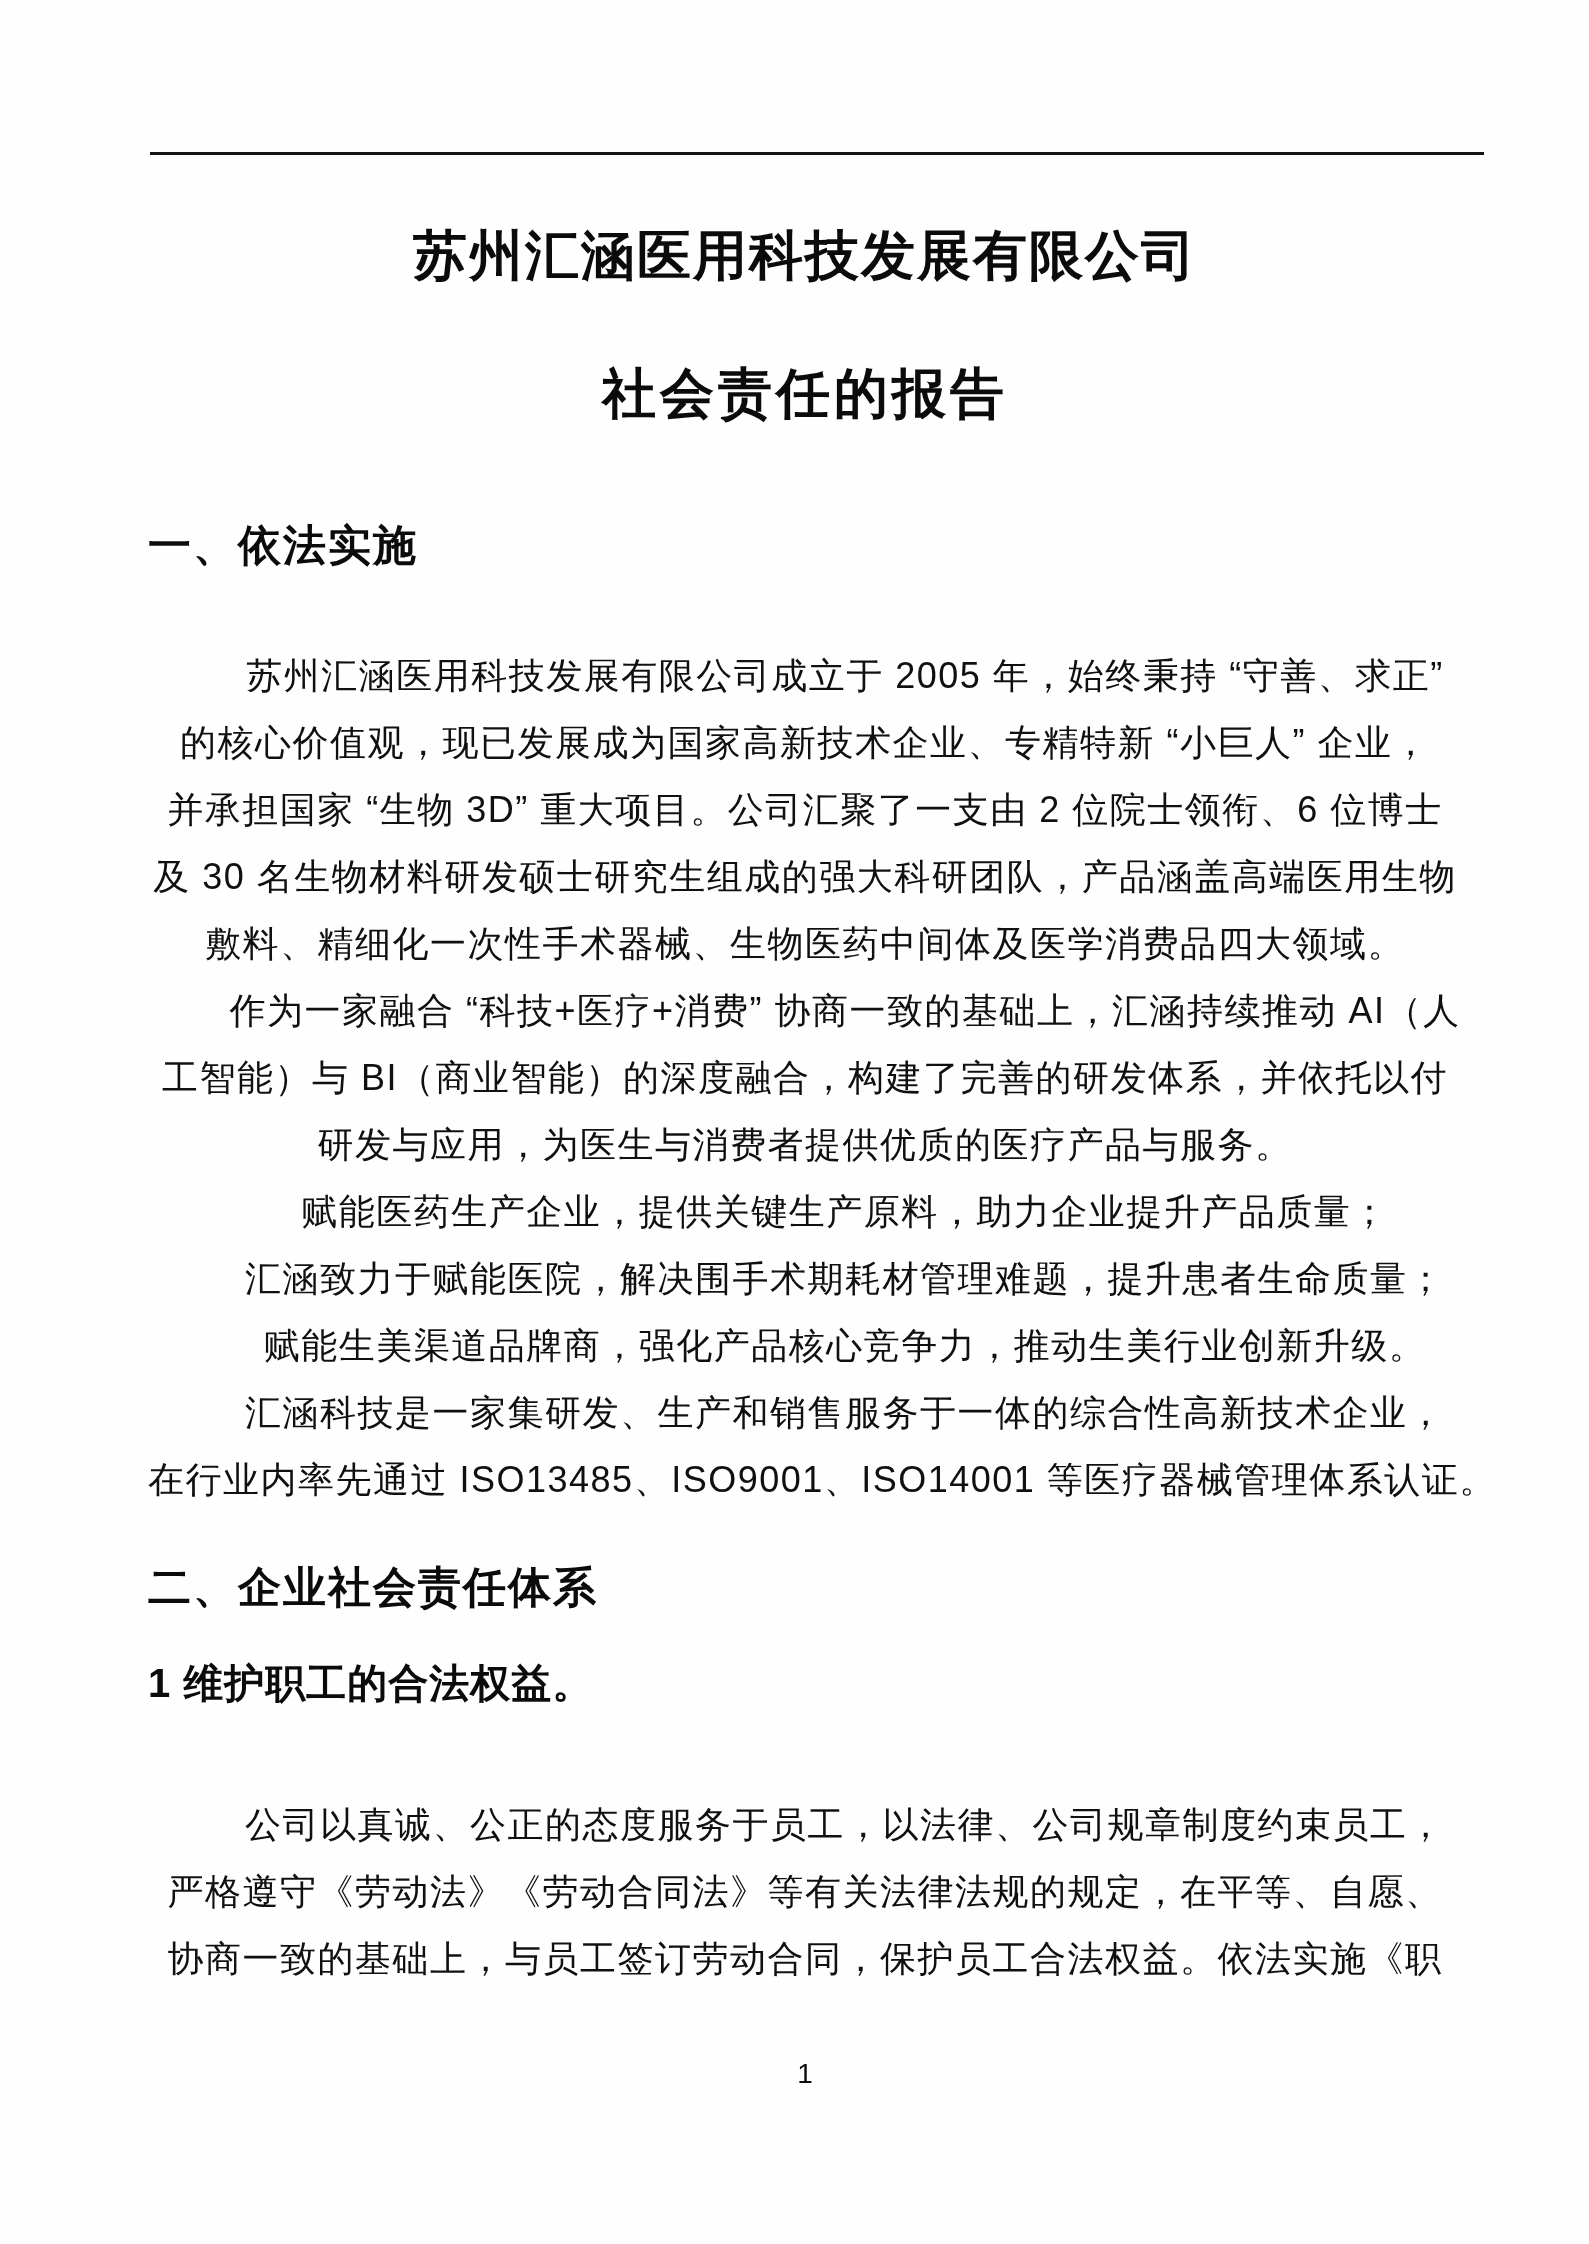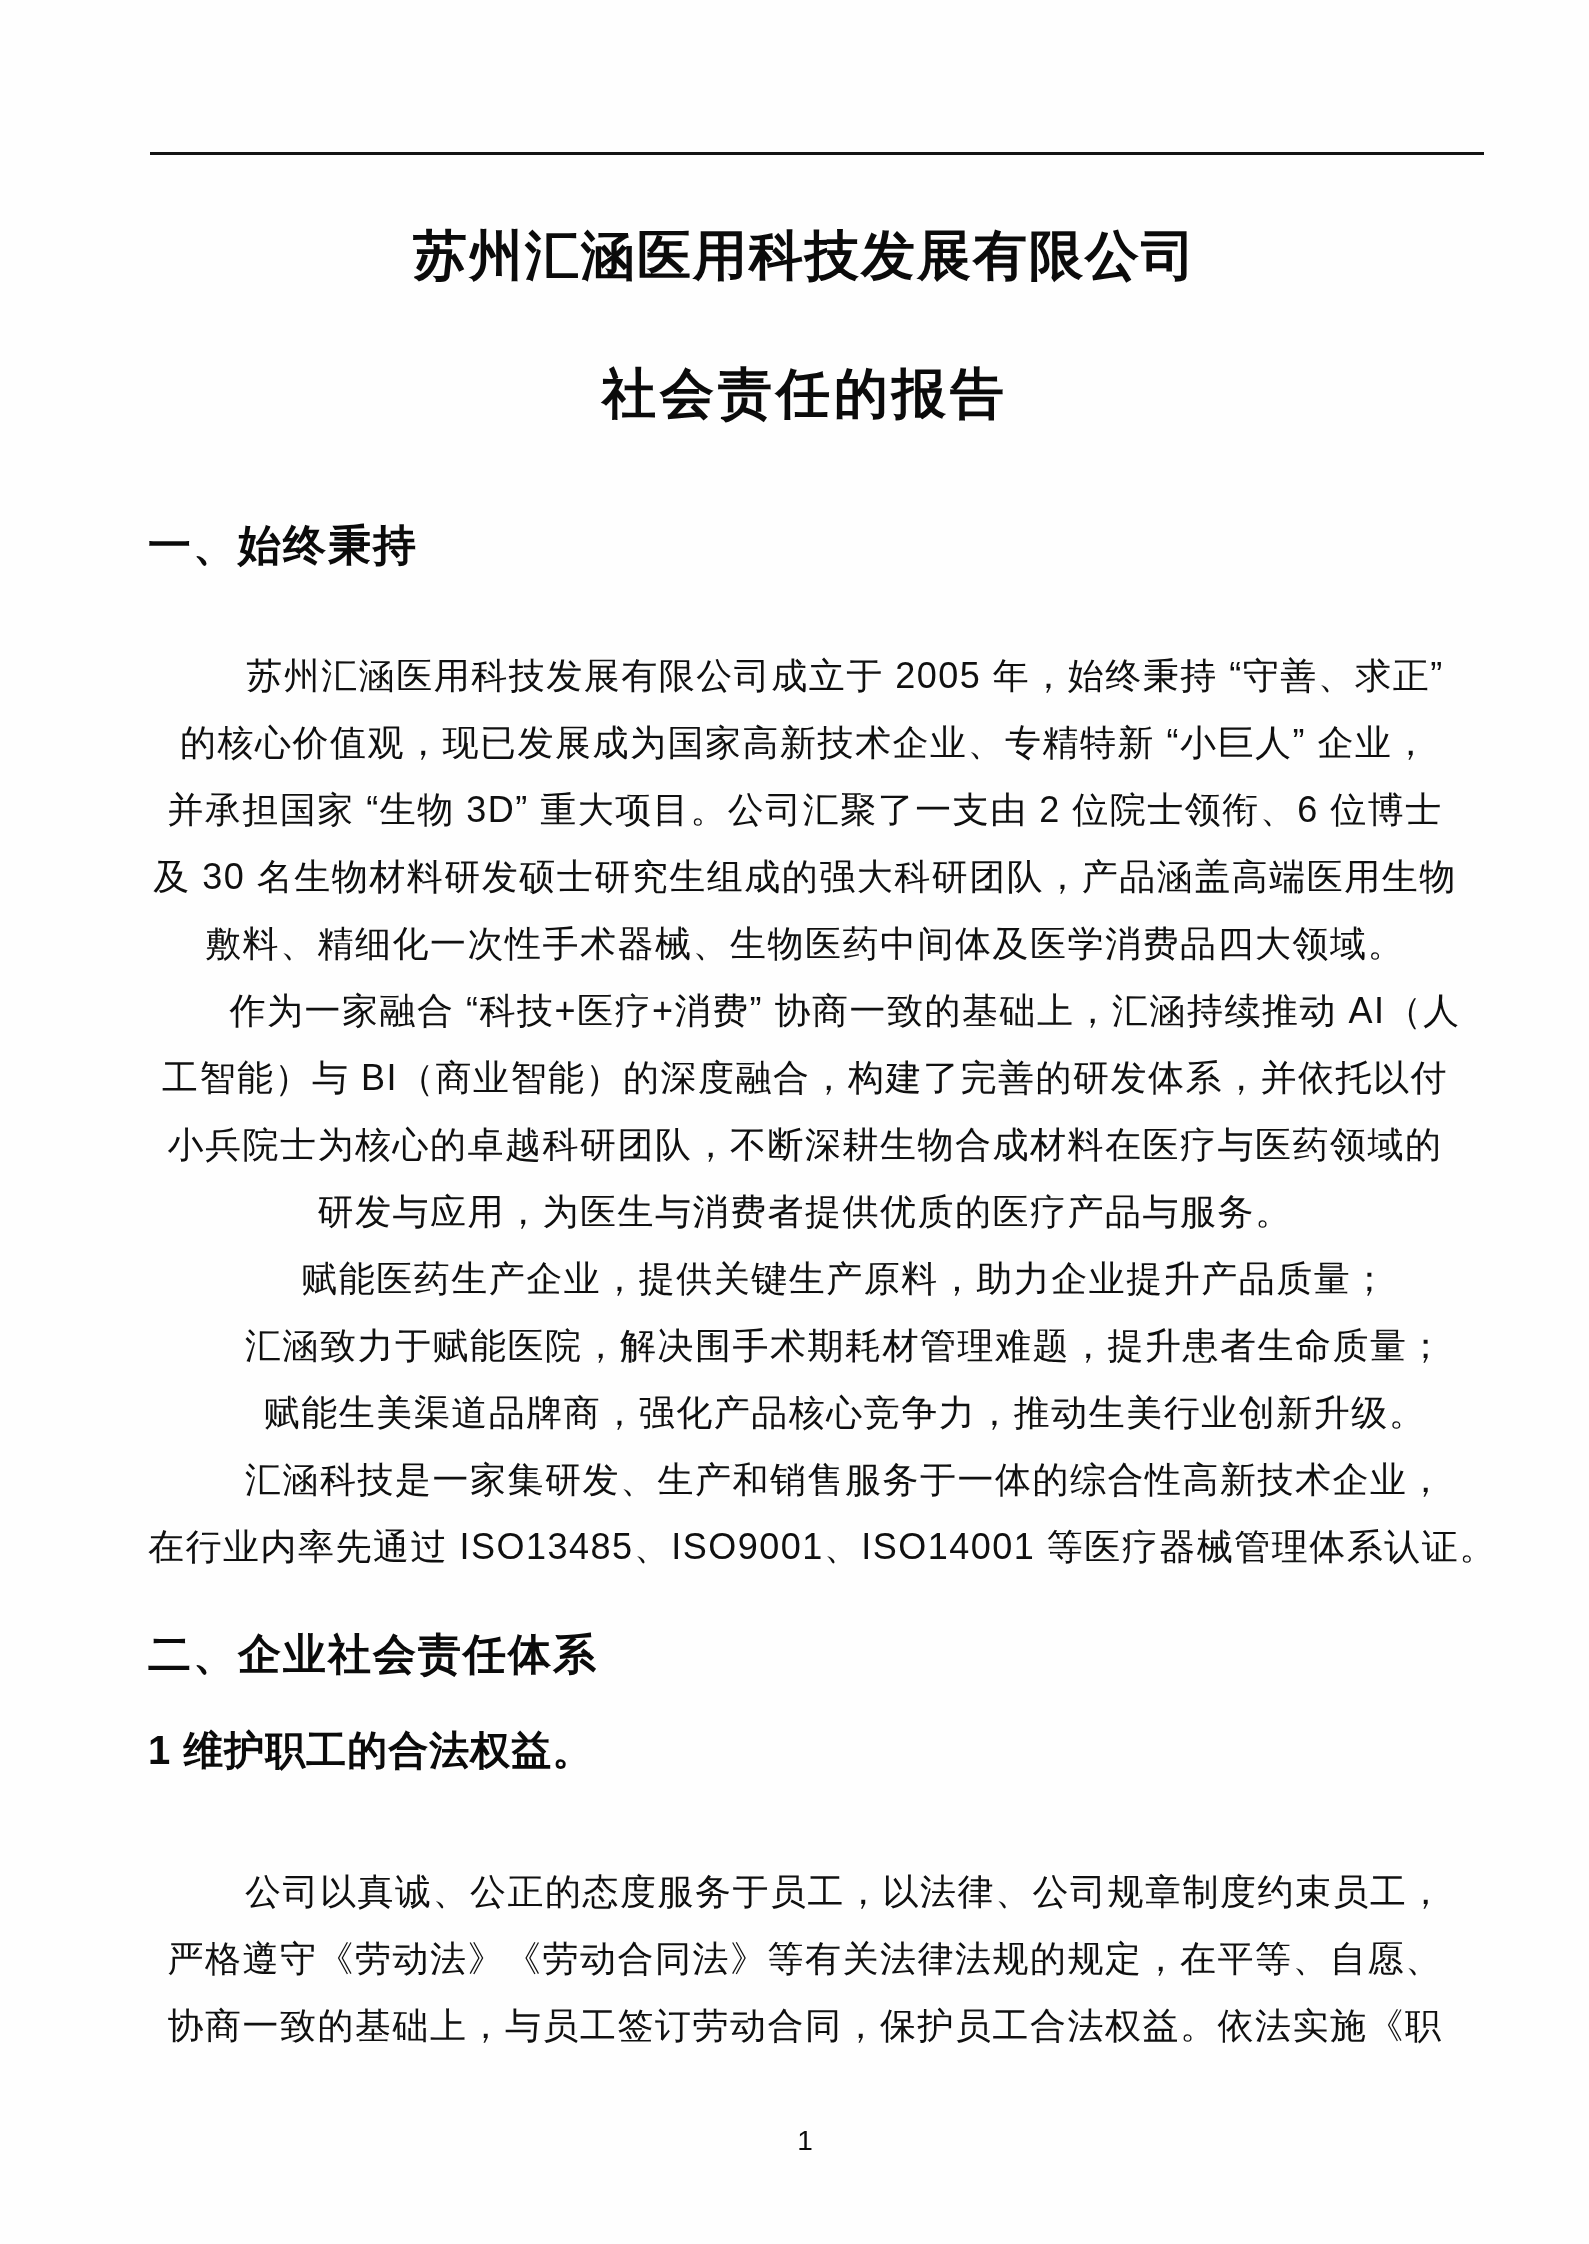--- a/index.html
+++ b/index.html
@@ -95,34 +95,33 @@
 
 <div class="page">
   <div class="rule"></div>
 
   <div class="content">
 
     <div class="doc-title">苏州汇涵医用科技发展有限公司</div>
 
     <div class="doc-subtitle">社会责任的报告</div>
 
-    <div class="h1">一、始终秉持</div>
+    <div class="h1">一、依法实施</div>
 
     <div class="para p1">
       <div class="line ind">苏州汇涵医用科技发展有限公司成立于 2005 年，始终秉持 “守善、求正”</div>
       <div class="line">的核心价值观，现已发展成为国家高新技术企业、专精特新 “小巨人” 企业，</div>
       <div class="line">并承担国家 “生物 3D” 重大项目。公司汇聚了一支由 2 位院士领衔、6 位博士</div>
       <div class="line">及 30 名生物材料研发硕士研究生组成的强大科研团队，产品涵盖高端医用生物</div>
       <div class="line">敷料、精细化一次性手术器械、生物医药中间体及医学消费品四大领域。</div>
     </div>
 
     <div class="para p2">
       <div class="line ind">作为一家融合 “科技+医疗+消费” 协商一致的基础上，汇涵持续推动 AI（人</div>
       <div class="line">工智能）与 BI（商业智能）的深度融合，构建了完善的研发体系，并依托以付</div>
-      <div class="line">小兵院士为核心的卓越科研团队，不断深耕生物合成材料在医疗与医药领域的</div>
       <div class="line">研发与应用，为医生与消费者提供优质的医疗产品与服务。</div>
     </div>
 
     <div class="para p3">
       <div class="line ind">赋能医药生产企业，提供关键生产原料，助力企业提升产品质量；</div>
       <div class="line ind">汇涵致力于赋能医院，解决围手术期耗材管理难题，提升患者生命质量；</div>
       <div class="line ind">赋能生美渠道品牌商，强化产品核心竞争力，推动生美行业创新升级。</div>
     </div>
 
     <div class="para p4">

